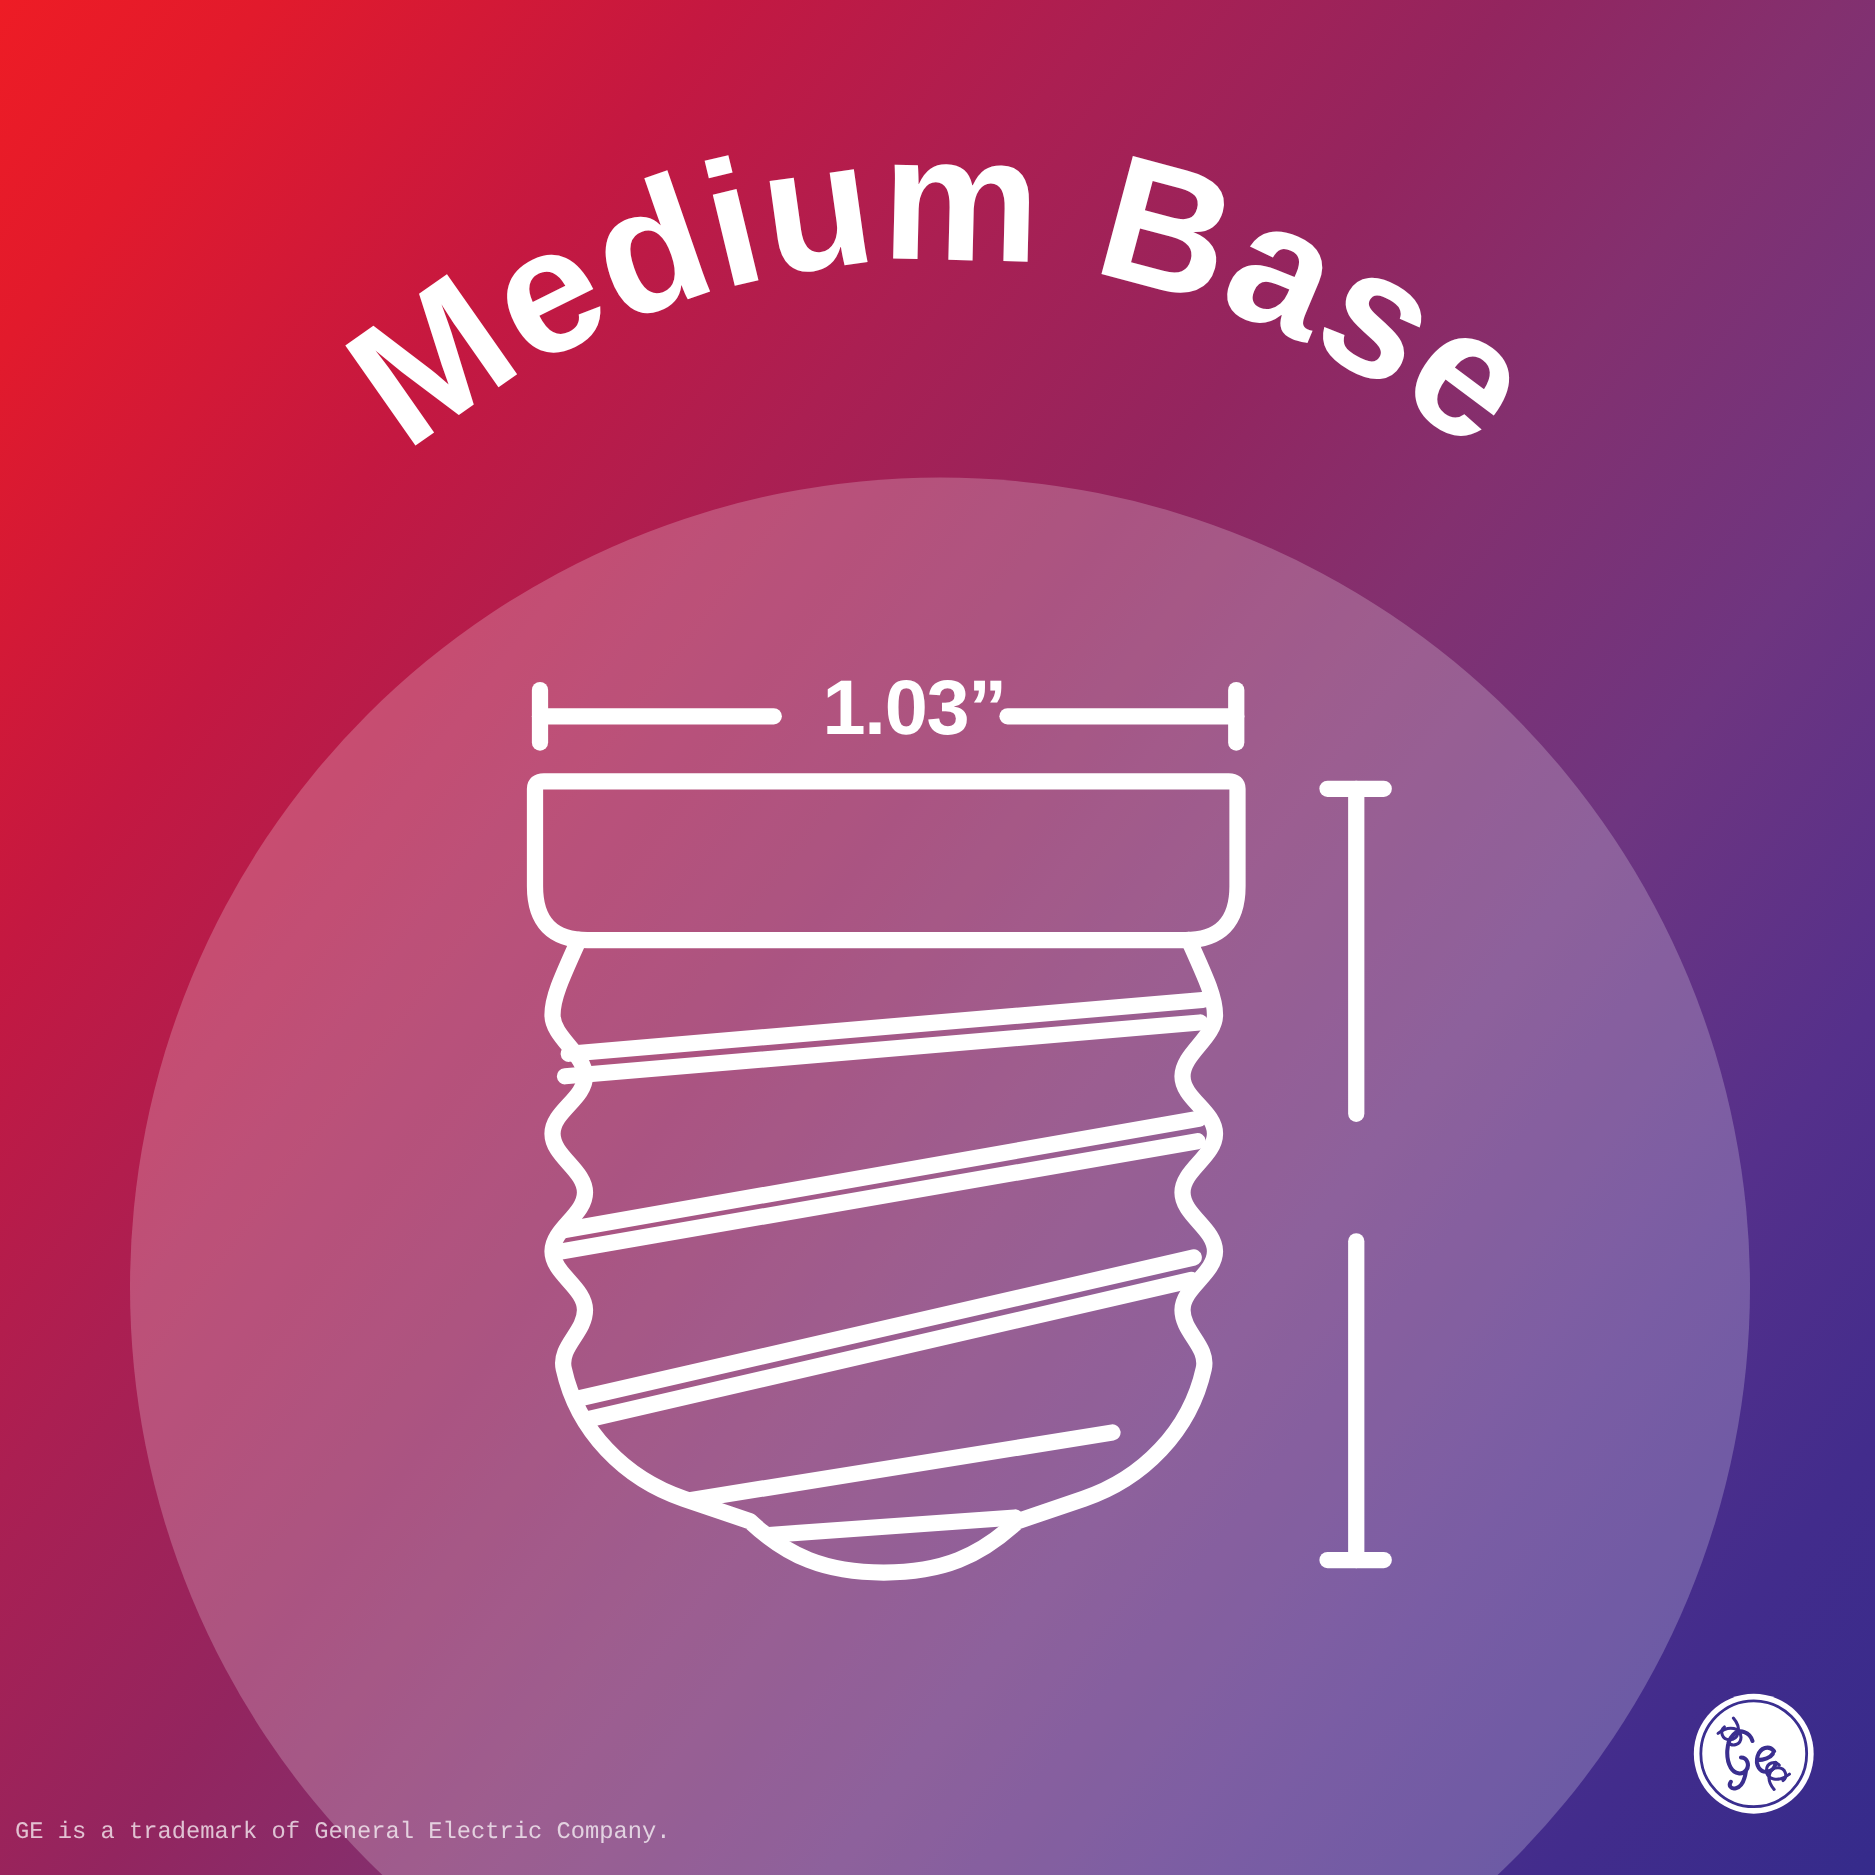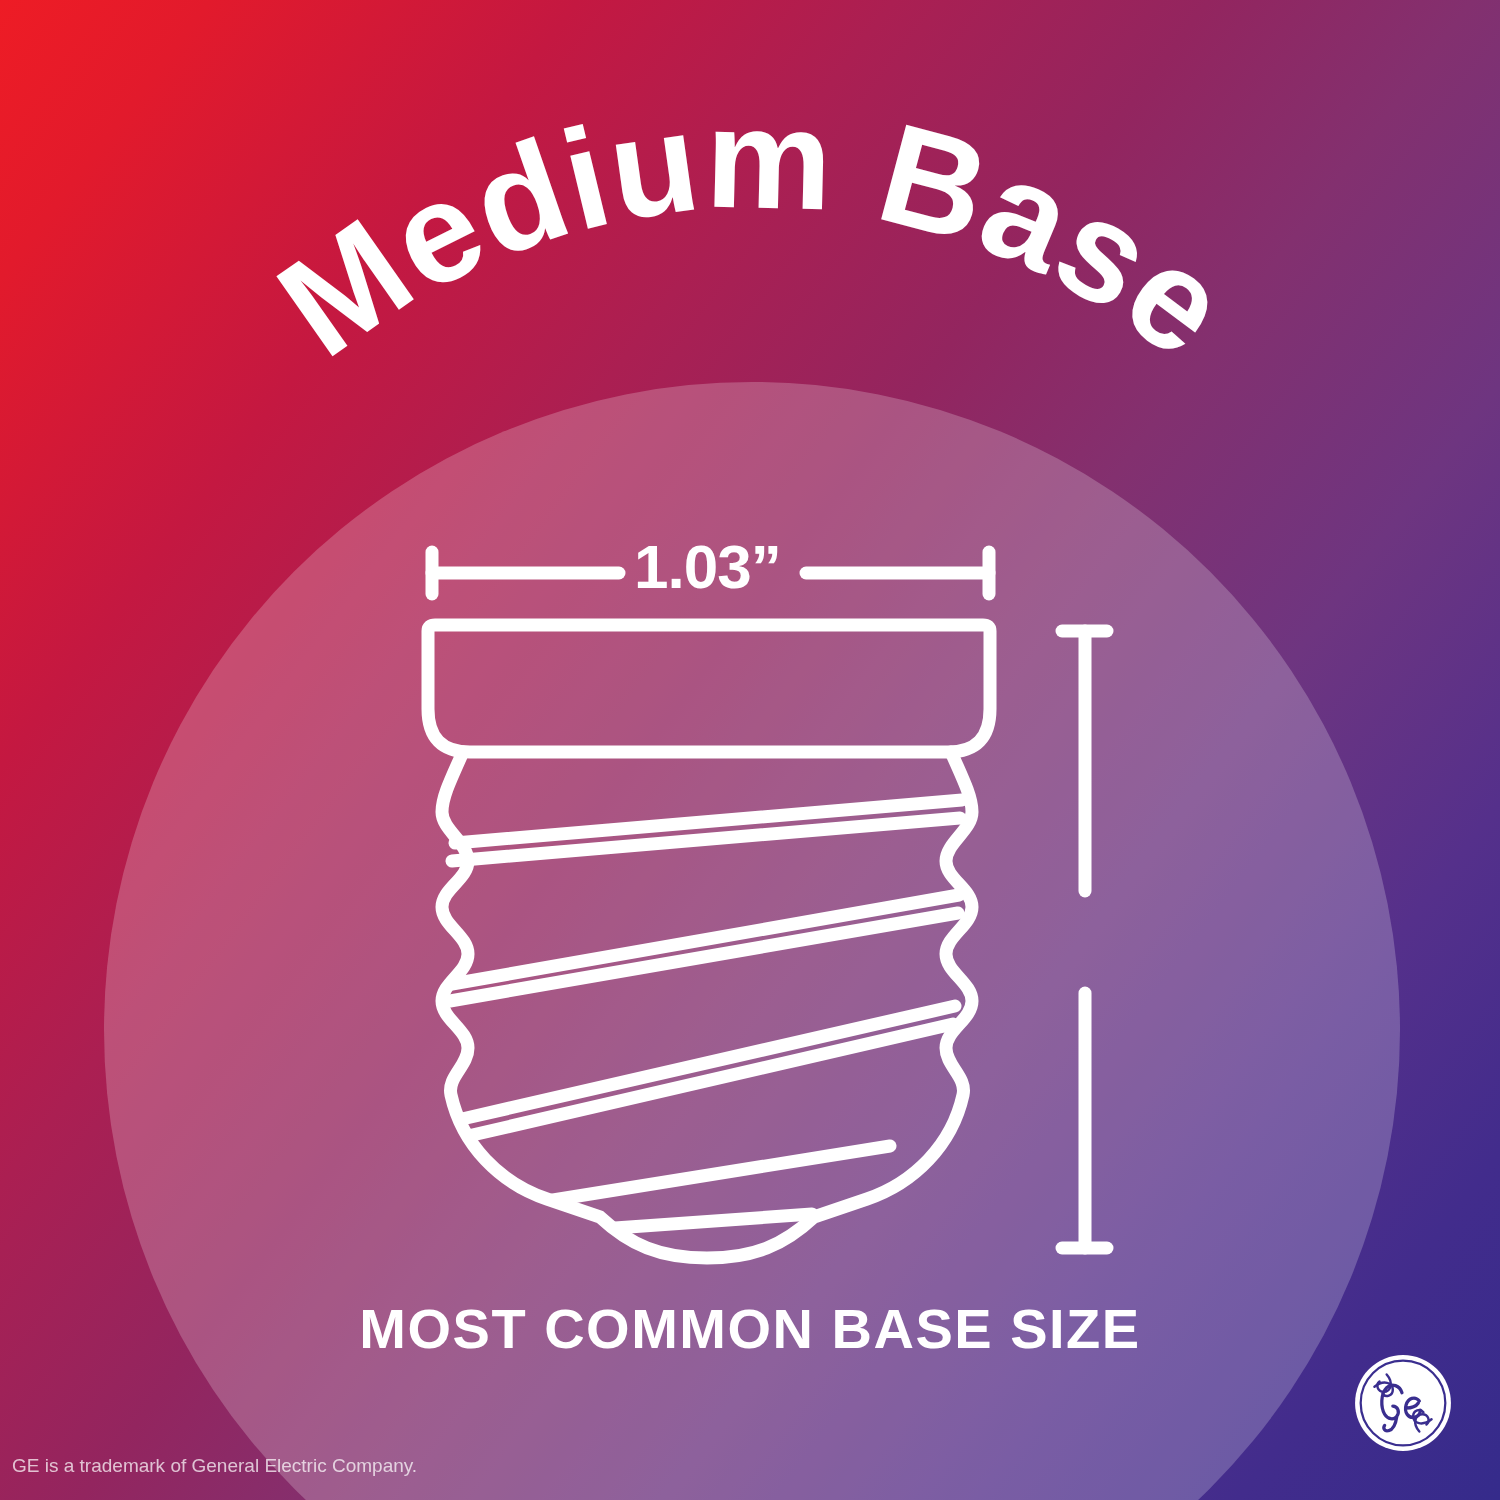--- a/index.html
+++ b/index.html
@@ -68,20 +68,21 @@
   }
   .illus svg { display: block; width: 1500px; height: 1500px; }
 
   
   .dim-label {
     position: absolute;
     color: #ffffff;
     font-family: "Liberation Sans", sans-serif;
     font-weight: 700;
     white-space: nowrap;
+    margin-left: 24px;
   }
   #dim-width-label {
     left: 634px;
     top: 531px;
     font-size: 62px;
     letter-spacing: -1px;
   }
   #dim-height-label {
     left: 1012px;
     top: 901px;
@@ -104,21 +105,21 @@
   }
 
   
   #legal {
     position: absolute;
     left: 12px;
     bottom: 22px;
     color: rgba(255,255,255,0.72);
     font-size: 19px;
     line-height: 1.32;
-    font-family: Liberation Sans, sans-serif;
+    font-family: Liberation Mono, monospace;
   }
   #legal div { white-space: nowrap; }
 
   
   #ge-logo {
     position: absolute;
     right: 46px;
     bottom: 46px;
     width: 102px;
     height: 102px;
@@ -219,21 +220,20 @@
             <path d="M 615 1228 L 812 1214"></path>
           </g>
 
         </g>
       </g>
     </svg>
   </div>
 
   <div class="dim-label" id="dim-width-label">1.03”</div>
 
-  <div id="caption">MOST COMMON BASE SIZE</div>
 
   <div id="legal">
     <div>GE is a trademark of General Electric Company.</div>
   </div>
 
   <div id="ge-logo">
     <svg viewBox="0 0 100 100" xmlns="http://www.w3.org/2000/svg">
       <circle cx="50" cy="50" r="47" fill="#ffffff"></circle>
       <g fill="none" stroke="#3A2E8F" stroke-width="2.4" stroke-linecap="round">
 

